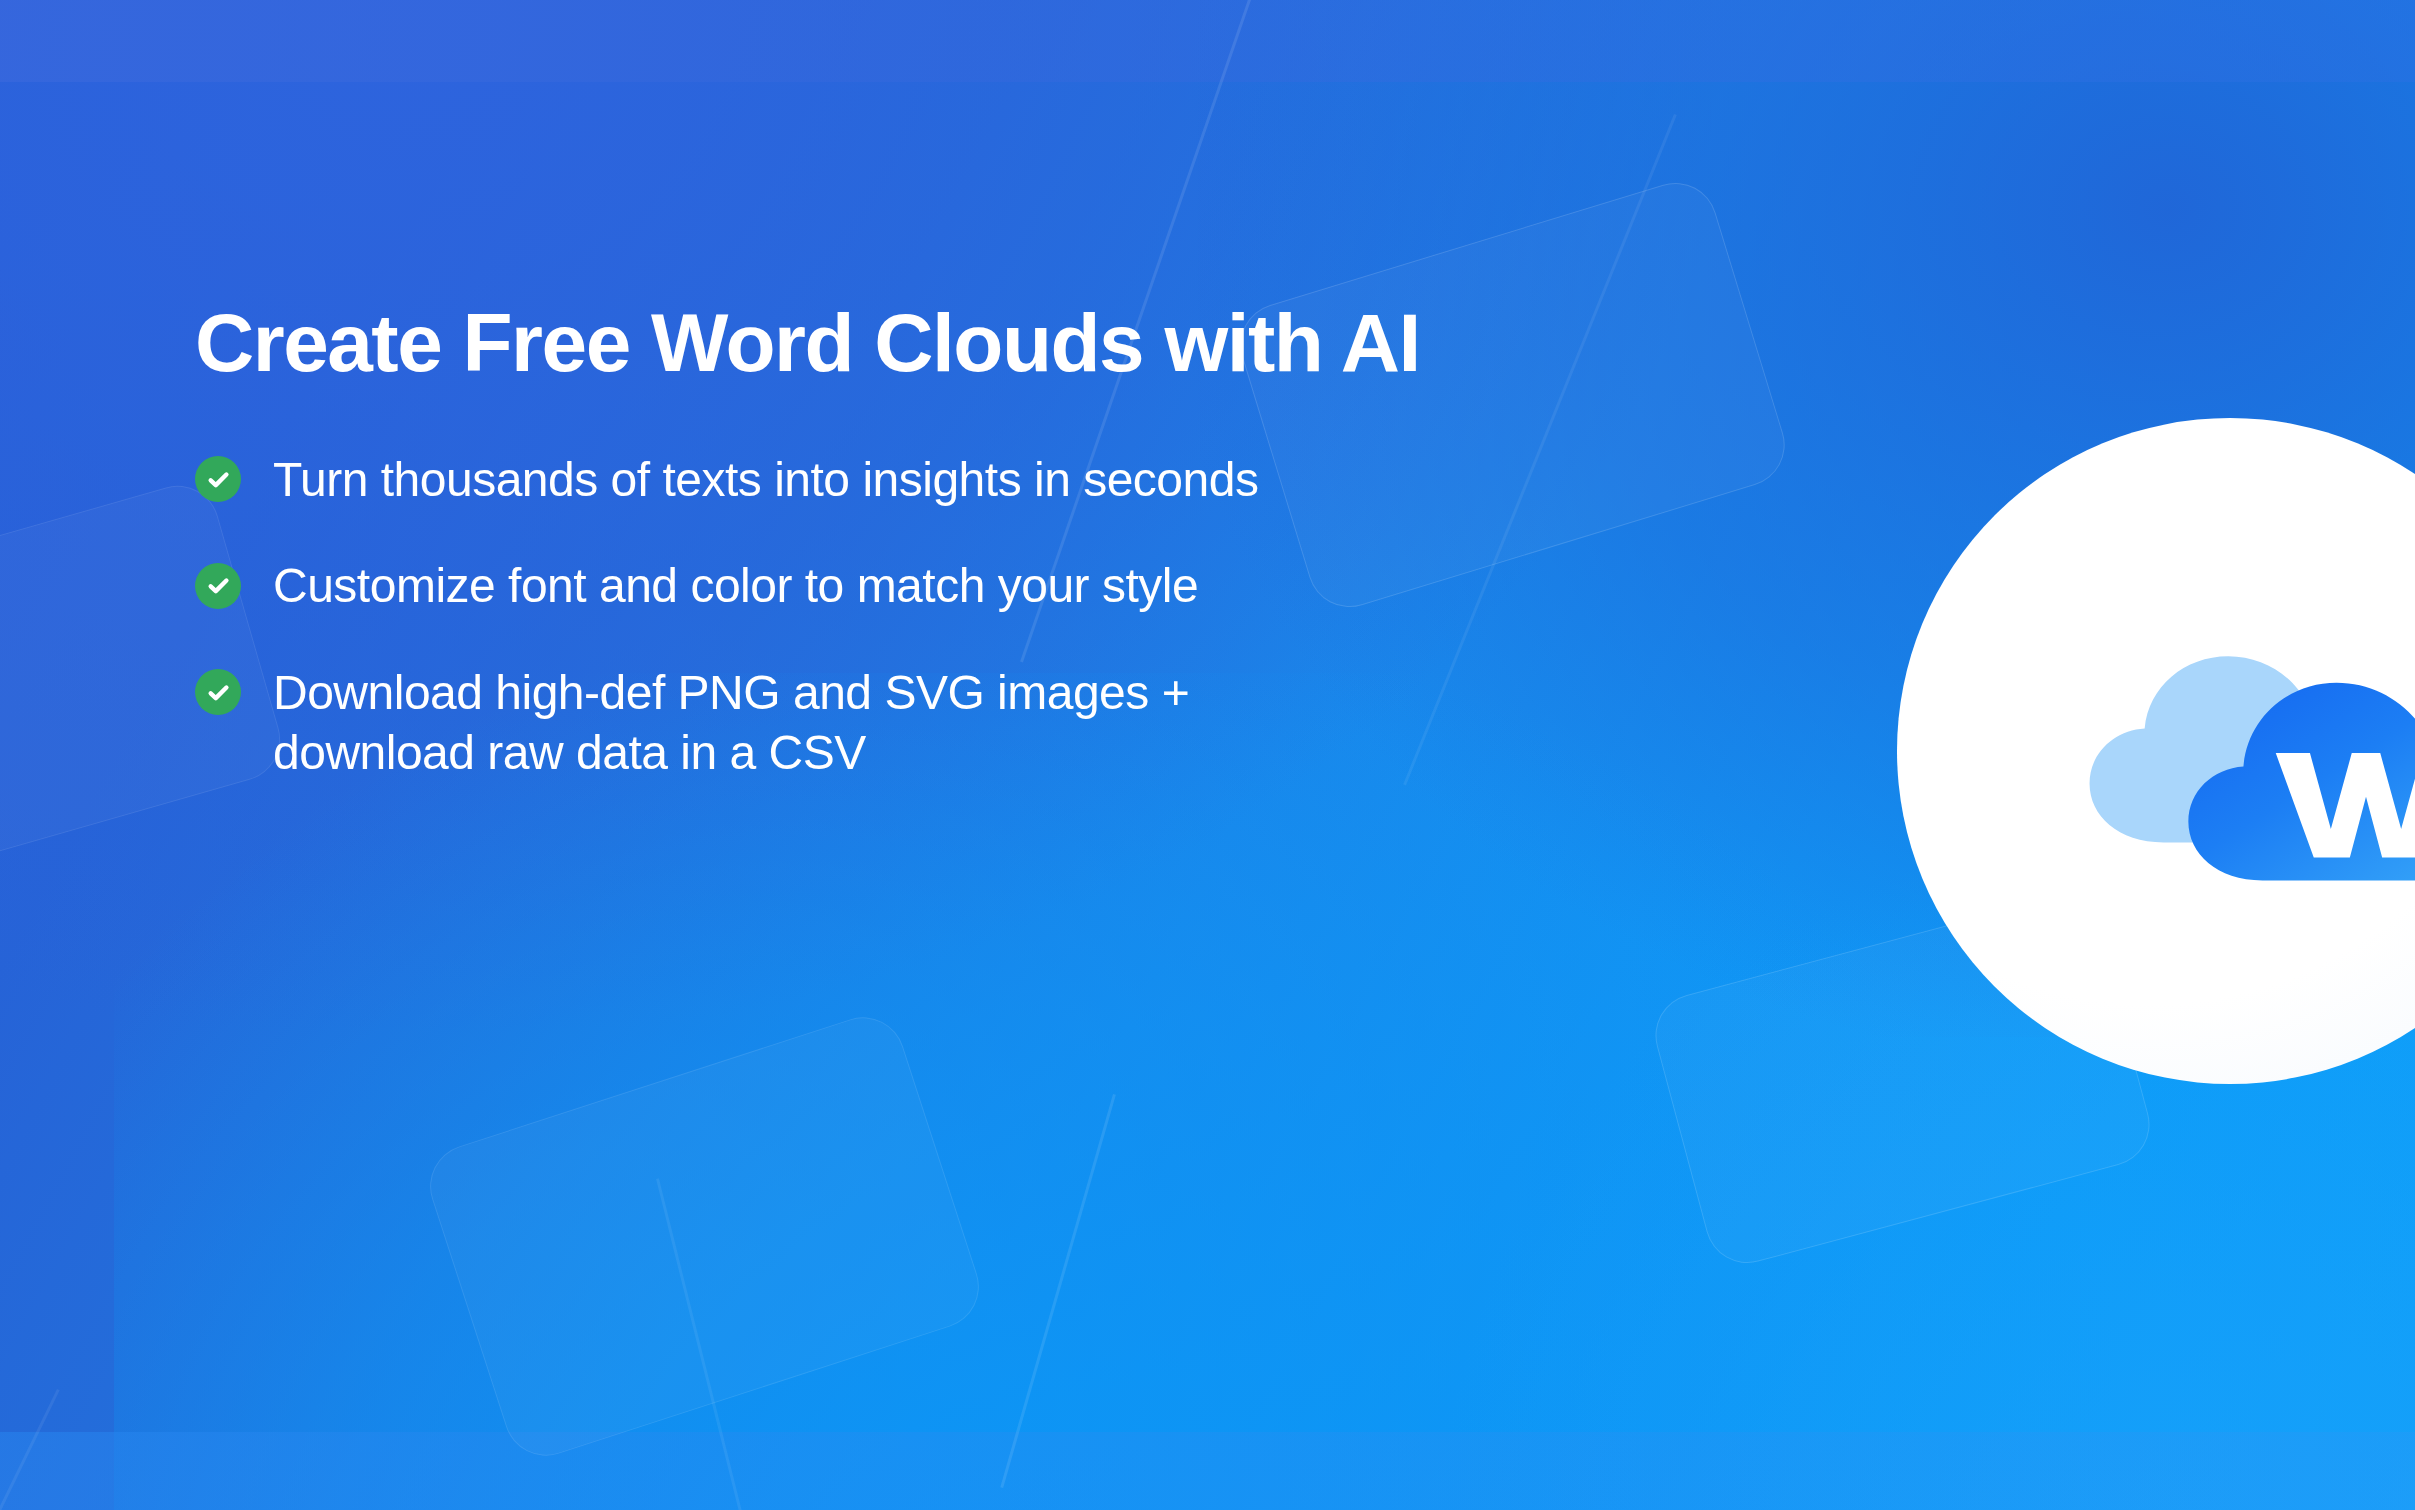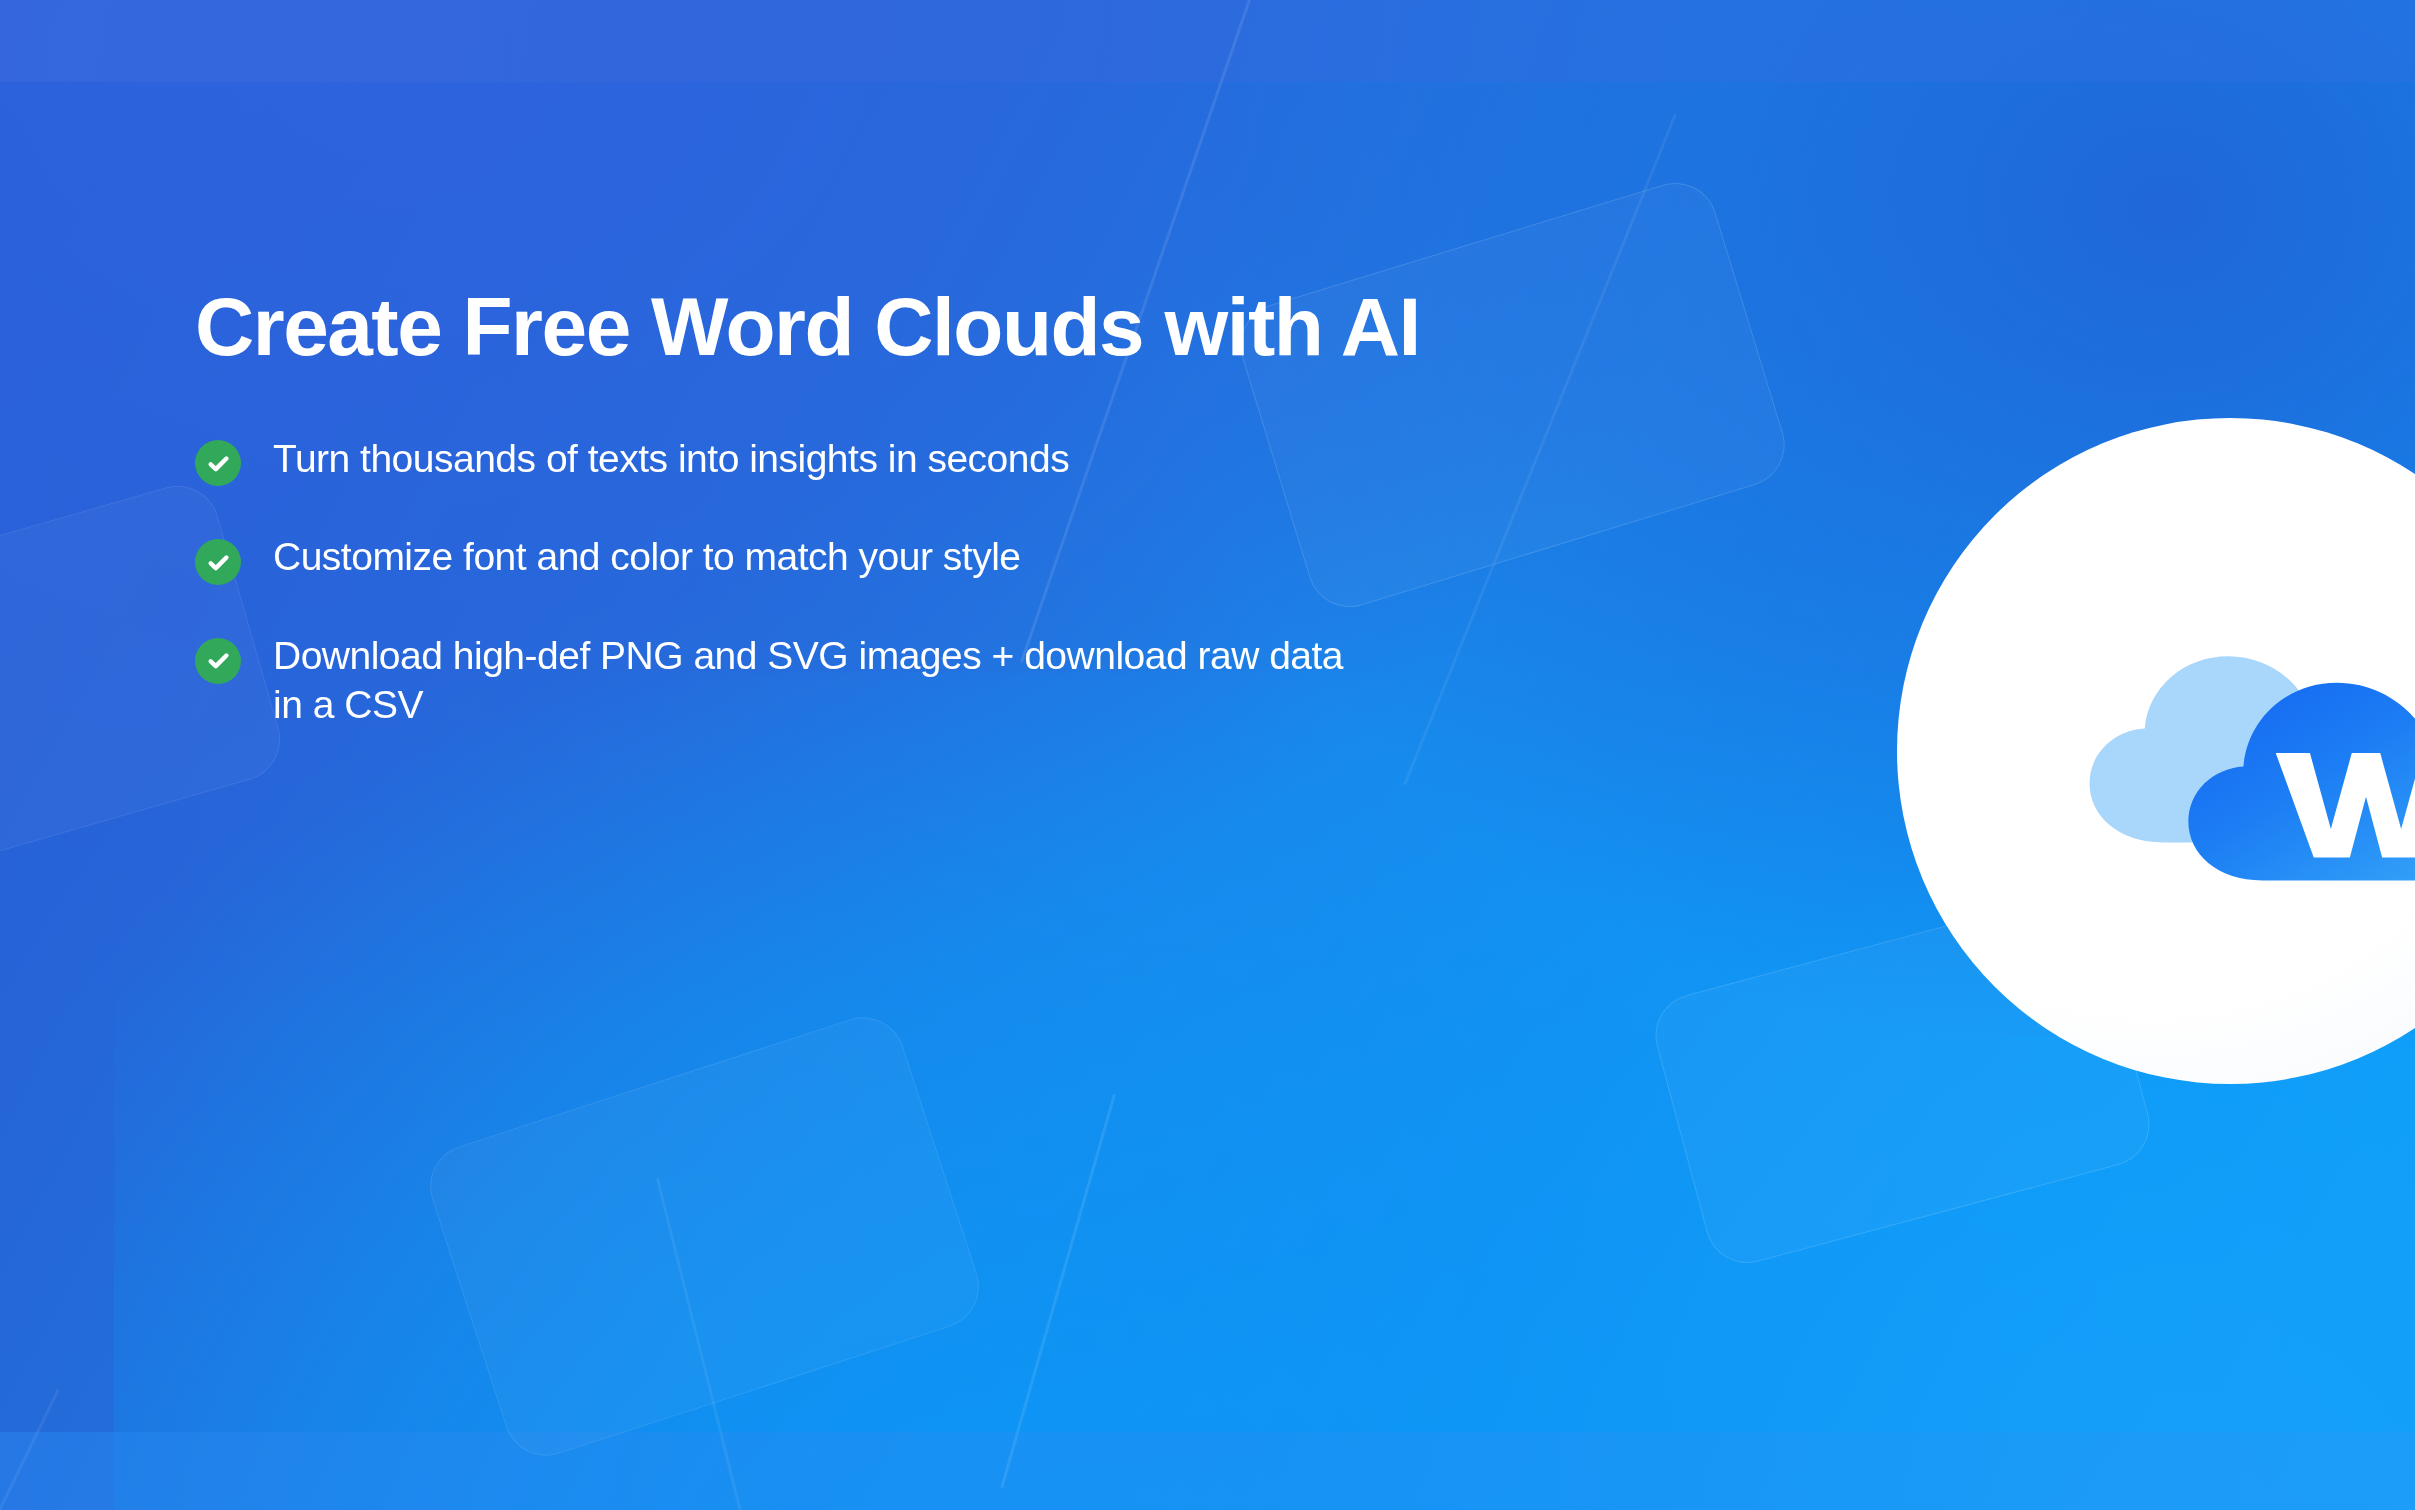--- a/index.html
+++ b/index.html
@@ -102,21 +102,21 @@
     border: 1.9px solid rgba(255,255,255,0.13);
     border-radius: 42px;
     background: rgba(255,255,255,0.035);
     pointer-events: none;
   }
 
   
   .content {
     position: absolute;
     left: 195px;
-    top: 285px;
+    top: 301px;
     width: 1674px;
   }
 
   .headline {
     font-size: 82px;
     line-height: 1.02;
     font-weight: bold;
     color: #ffffff;
     letter-spacing: -1.5px;
     white-space: nowrap;
@@ -142,21 +142,21 @@
     background: #32a85a;
     margin-right: 32px;
     margin-top: 6.7px;
     display: flex;
     align-items: center;
     justify-content: center;
   }
   .check svg { width: 25px; height: 25px; display: block; }
 
   .bullet-text {
-    font-size: 39px;
+    font-size: 48px;
     line-height: 1.26;
     color: #ffffff;
     letter-spacing: -0.5px;
     max-width: 1075px;
   }
 
   
   .logo-badge {
     position: absolute;
     left: 1897px;

